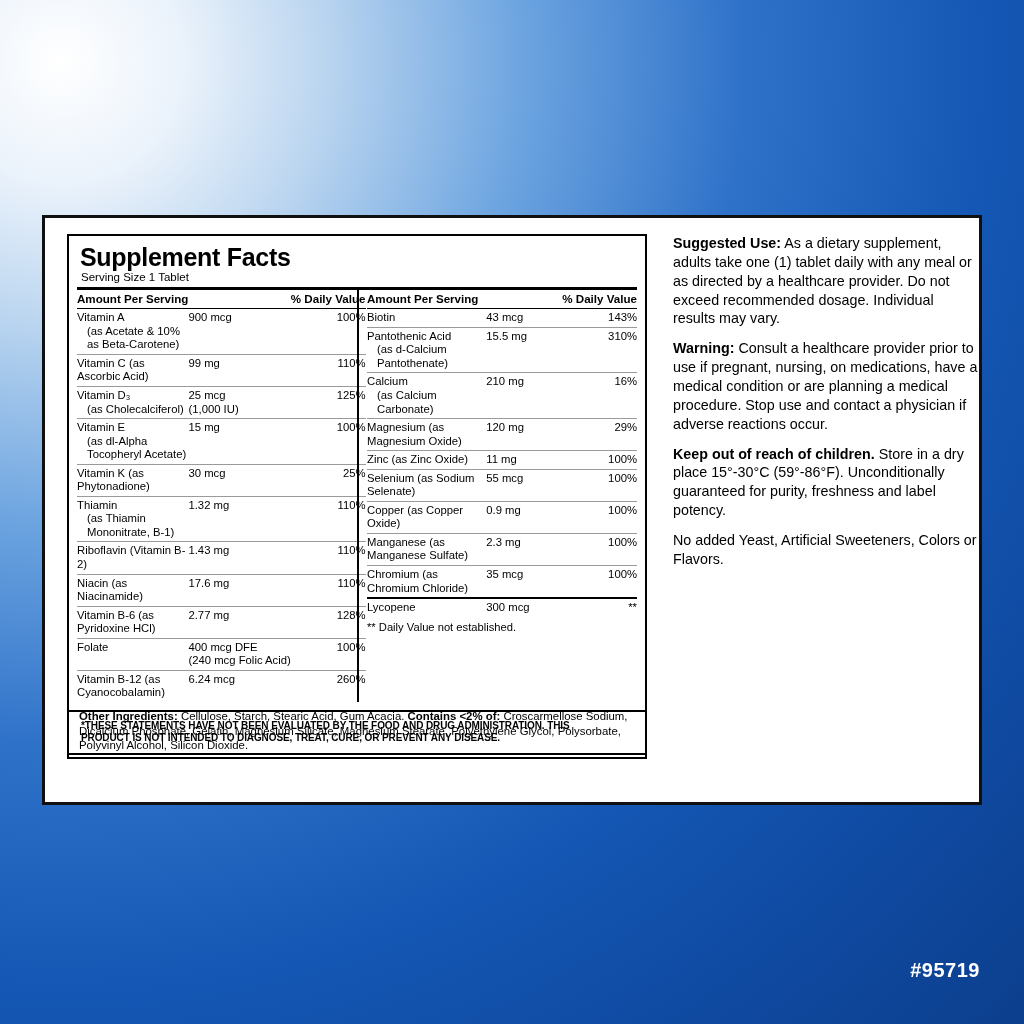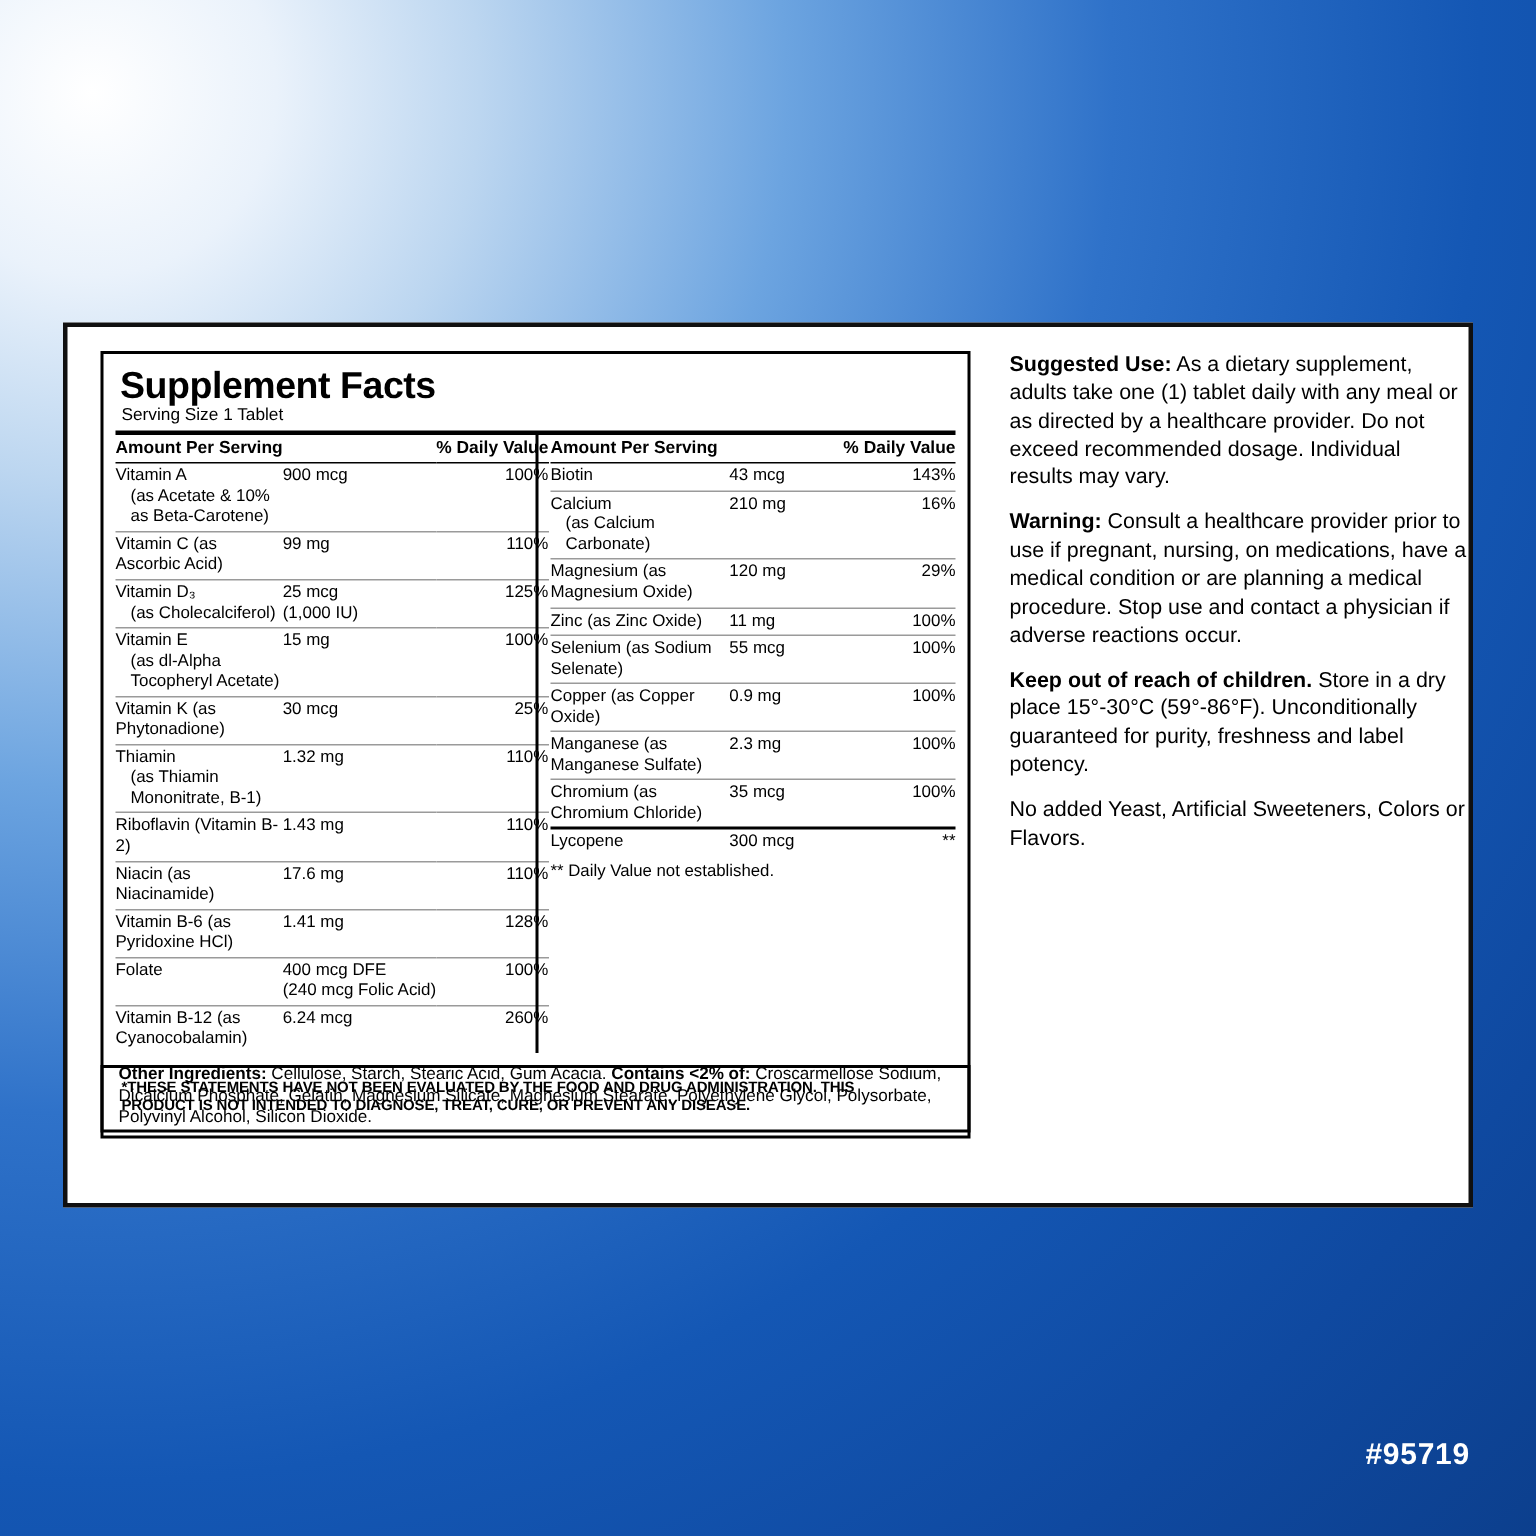--- a/index.html
+++ b/index.html
@@ -213,21 +213,21 @@
                 <td class="amount">1.43 mg</td>
                 <td class="dv">110%</td>
               </tr>
               <tr>
                 <td class="name"><span>Niacin (as Niacinamide)</span></td>
                 <td class="amount">17.6 mg</td>
                 <td class="dv">110%</td>
               </tr>
               <tr>
                 <td class="name"><span>Vitamin B-6 (as Pyridoxine HCl)</span></td>
-                <td class="amount">1.41 mg</td>
+                <td class="amount">2.77 mg</td>
                 <td class="dv">128%</td>
               </tr>
               <tr>
                 <td class="name"><span>Folate</span></td>
                 <td class="amount"><span>400 mcg DFE</span><span class="amt-sub">(240 mcg Folic Acid)</span></td>
                 <td class="dv">100%</td>
               </tr>
               <tr class="last">
                 <td class="name"><span>Vitamin B-12 (as Cyanocobalamin)</span></td>
                 <td class="amount">6.24 mcg</td>
@@ -244,20 +244,25 @@
                 <th>Amount Per Serving</th>
                 <th class="amt"></th>
                 <th class="amt">% Daily Value</th>
               </tr>
             </thead>
             <tbody>
               <tr>
                 <td class="name"><span>Biotin</span></td>
                 <td class="amount">43 mcg</td>
                 <td class="dv">143%</td>
+              </tr>
+              <tr>
+                <td class="name"><span>Pantothenic Acid</span><span class="sub">(as d-Calcium Pantothenate)</span></td>
+                <td class="amount">15.5 mg</td>
+                <td class="dv">310%</td>
               </tr>
               <tr>
                 <td class="name"><span>Calcium</span><span class="sub">(as Calcium Carbonate)</span></td>
                 <td class="amount">210 mg</td>
                 <td class="dv">16%</td>
               </tr>
               <tr>
                 <td class="name"><span>Magnesium (as Magnesium Oxide)</span></td>
                 <td class="amount">120 mg</td>
                 <td class="dv">29%</td>

